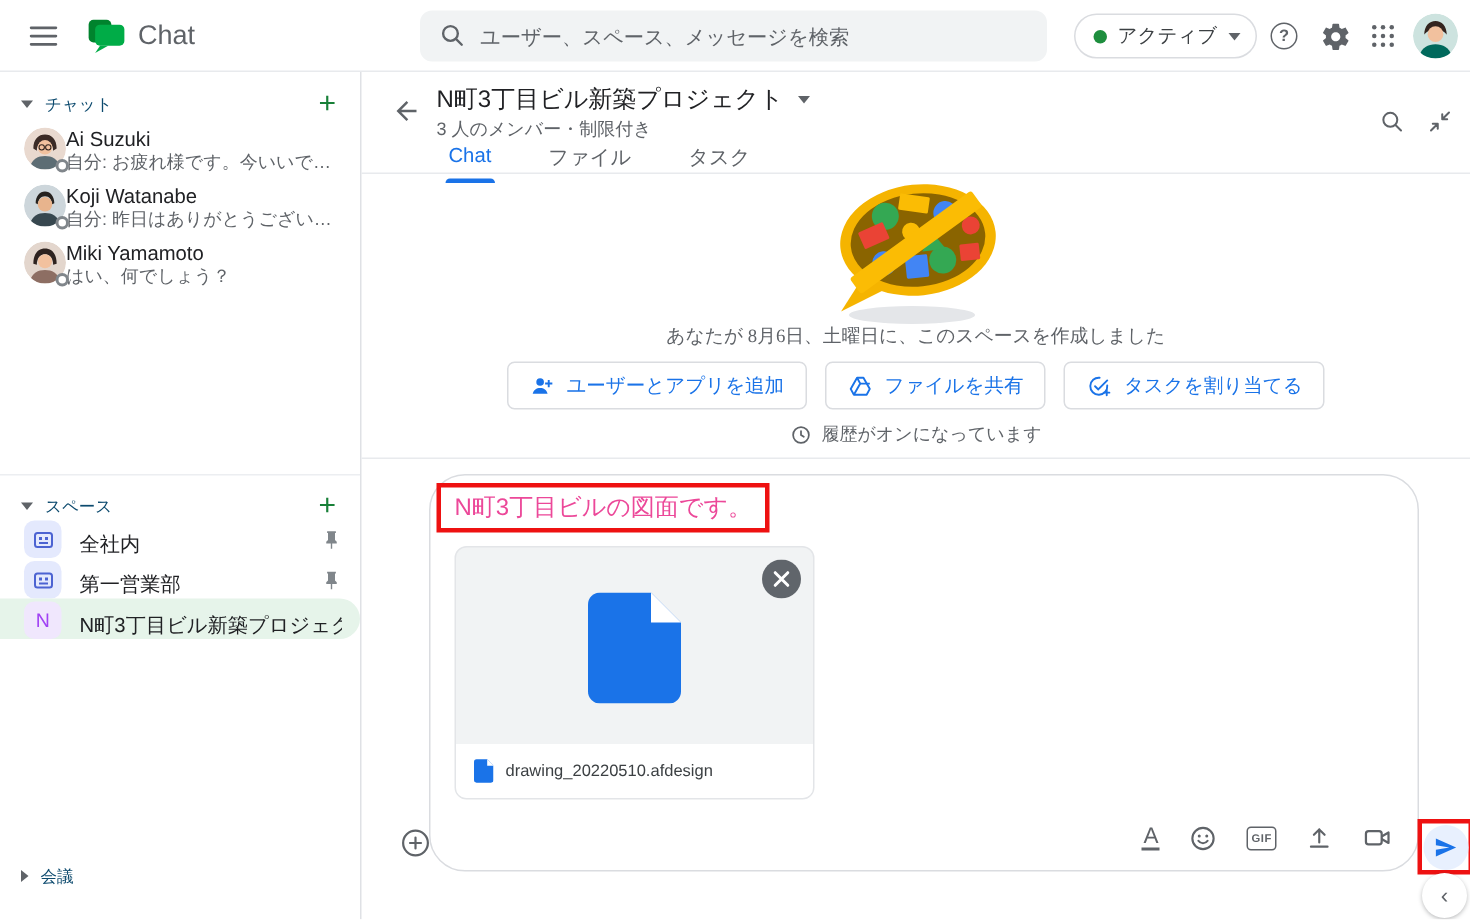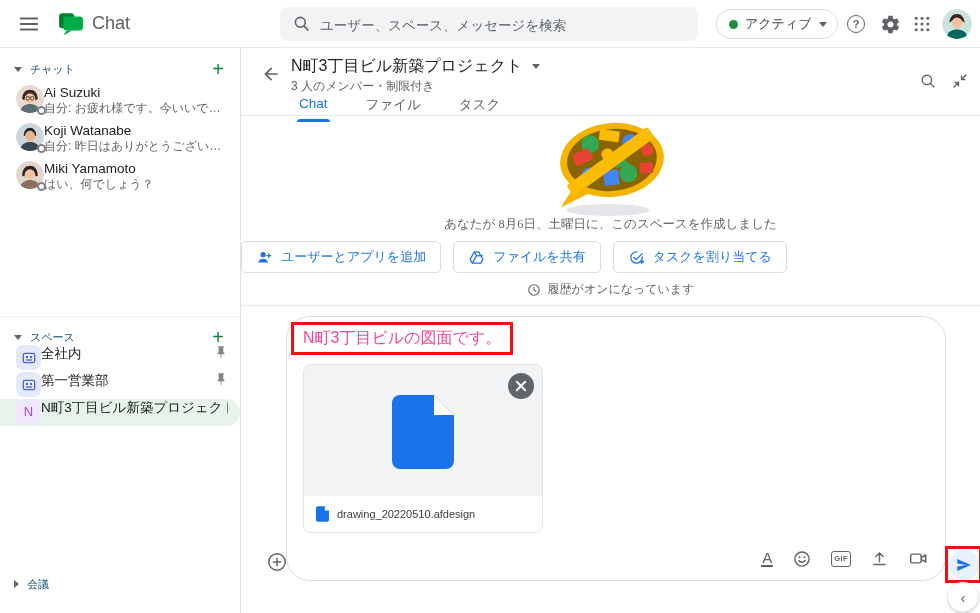--- a/index.html
+++ b/index.html
@@ -33,21 +33,21 @@
   .tri-down { width:0; height:0; border-left:4px solid transparent; border-right:4px solid transparent; border-top:5px solid #5f6368; }
   .tri-right { width:0; height:0; border-top:4px solid transparent; border-bottom:4px solid transparent; border-left:5px solid #5f6368; }
   .plus-btn { margin-left:auto; color:#188038; font-size:20px; font-weight:400; line-height:20px; cursor:pointer; }
   .chat-item { position:absolute; left:0; width:240px; height:40px; padding:3px 10px 0 16px; display:flex; cursor:pointer; }
   .chat-item .av { width:28px; height:28px; flex:none; position:relative; }
   .presence { position:absolute; right:-2px; bottom:-2px; width:9px; height:9px; background:#fff; border:2px solid #80868b; border-radius:50%; }
   .chat-texts { overflow:hidden; }
   .chat-name { font-size:13.5px; color:#202124; font-weight:500; line-height:16px; white-space:nowrap; }
   .chat-preview { font-size:12px; color:#5f6368; line-height:15px; white-space:nowrap; overflow:hidden; text-overflow:ellipsis; max-width:180px; }
   .side-divider { position:absolute; left:0; right:0; top:268px; border-top:1px solid #eceef1; }
-  .space-item { position:absolute; left:0; width:240px; height:27px; display:flex; align-items:flex-start; gap:0; padding:0 12px 0 16px; cursor:pointer; }
+  .space-item { position:absolute; left:0; width:240px; height:27px; display:flex; align-items:flex-end; gap:12px; padding:0 12px 0 16px; cursor:pointer; }
   .space-item.selected { background:#e6f4ea; border-radius:0 16px 16px 0; }
   .space-chip { width:25px; height:25px; border-radius:7px; background:#e4e9fd; display:flex; align-items:center; justify-content:center; flex:none; }
   .space-chip.purple { background:#f0e7fd; color:#a142f4; font-size:13px; font-weight:500; }
   .space-name { font-size:13.5px; color:#202124; white-space:nowrap; overflow:hidden; }
   .pin { margin-left:auto; flex:none; cursor:pointer; }
   .meet-header { position:absolute; bottom:14px; }
 
   
   .main { position:absolute; top:48px; left:240px; right:0; bottom:0; border-left:1px solid #dfe1e5; background:#fff; }
   .back-btn { position:absolute; left:20px; top:16px; cursor:pointer; }
@@ -56,21 +56,21 @@
   .room-subtitle { position:absolute; left:50px; top:30px; font-size:12px; color:#5f6368; }
   .hdr-icon { position:absolute; top:24px; cursor:pointer; }
   .tabs { position:absolute; left:46px; top:48px; display:flex; gap:14px; }
   .tab { padding:0 12px 8px 12px; font-size:13.5px; color:#5f6368; font-weight:500; cursor:pointer; position:relative; }
   .tab.active { color:#1a73e8; }
   .tab.active:after { content:""; position:absolute; left:10px; right:10px; bottom:0; height:3px; background:#1a73e8; border-radius:3px 3px 0 0; }
   .tabs-divider { position:absolute; left:0; right:0; top:67px; border-top:1px solid #e8eaed; }
 
   .hero { position:absolute; left:0; right:0; top:70px; text-align:center; }
   .created-text { position:absolute; left:0; right:0; top:168px; text-align:center; font-size:12.5px; color:#5f6368;font-family:Liberation Serif, serif; }
-  .actions-row { position:absolute; left:0; right:0; top:193px; display:flex; justify-content:flex-start; gap:12px; }
+  .actions-row { position:absolute; left:0; right:0; top:193px; display:flex; justify-content:center; gap:12px; }
   .action-btn { height:32px; padding:0 14px; border:1px solid #dadce0; border-radius:5px; background:#fff; display:flex; align-items:center; gap:8px; font-size:13px; font-weight:500; color:#1a73e8; cursor:pointer; font-family:"Liberation Sans",sans-serif; }
   .history-note { position:absolute; left:0; right:0; top:233px; display:flex; justify-content:center; align-items:center; gap:7px; font-size:12px; color:#5f6368; }
 
   .compose-wrap { position:absolute; left:0; right:0; top:257px; bottom:0; border-top:1px solid #e8eaed; }
   .composer { position:absolute; left:45px; top:10px; width:660px; height:265px; border:1px solid #dadce0; border-radius:24px; background:#fff; }
   .msg-box { position:absolute; left:4px; top:5px; border:3px solid #ee1111; padding:3px 9px; }
   .msg-text { font-size:16px; color:#ec4899; }
   .attach-card { position:absolute; left:16px; top:47px; width:240px; height:169px; border:1px solid #e3e5e8; border-radius:8px; background:#f1f3f4; overflow:hidden; }
   .attach-preview { position:absolute; left:0; right:0; top:0; height:133px; display:flex; align-items:center; justify-content:center; }
   .attach-close { position:absolute; right:8px; top:8px; width:26px; height:26px; cursor:pointer; }

